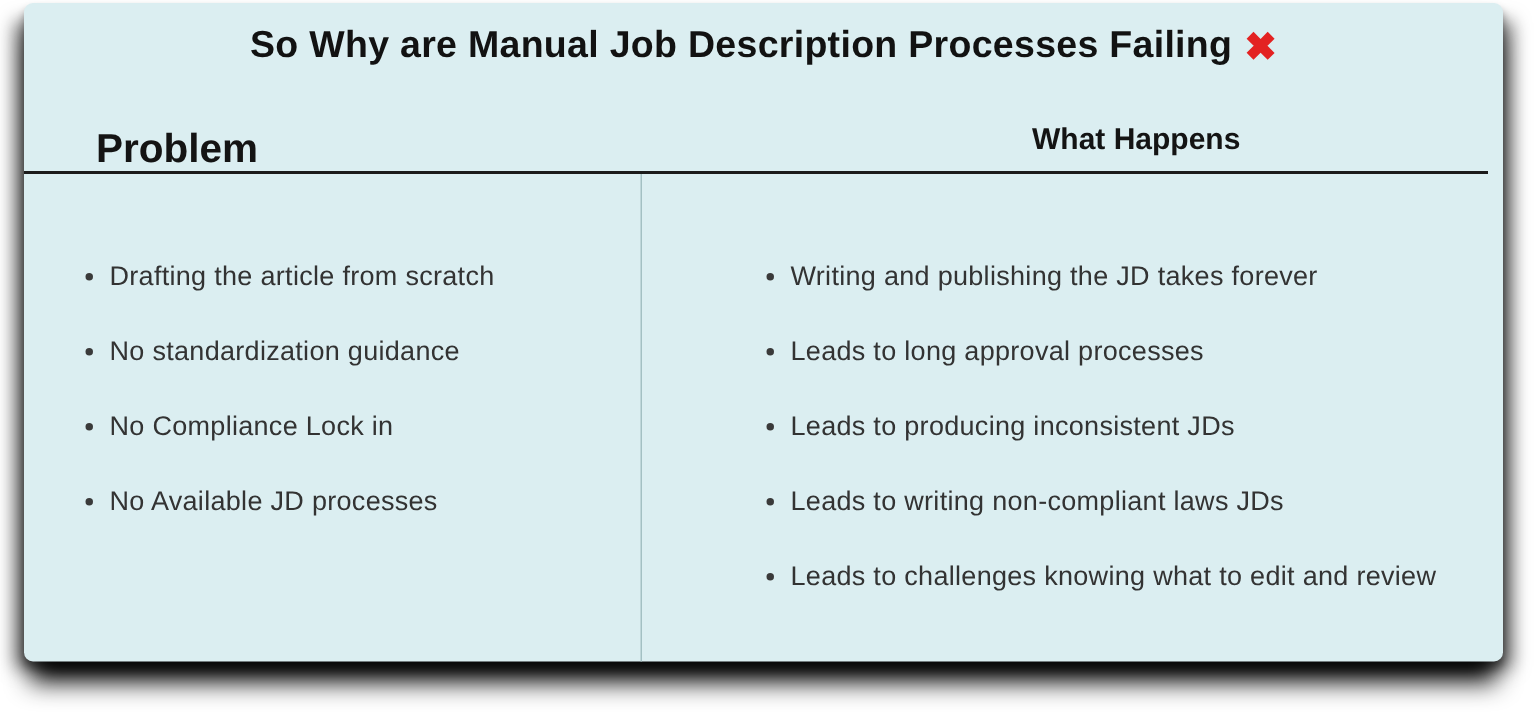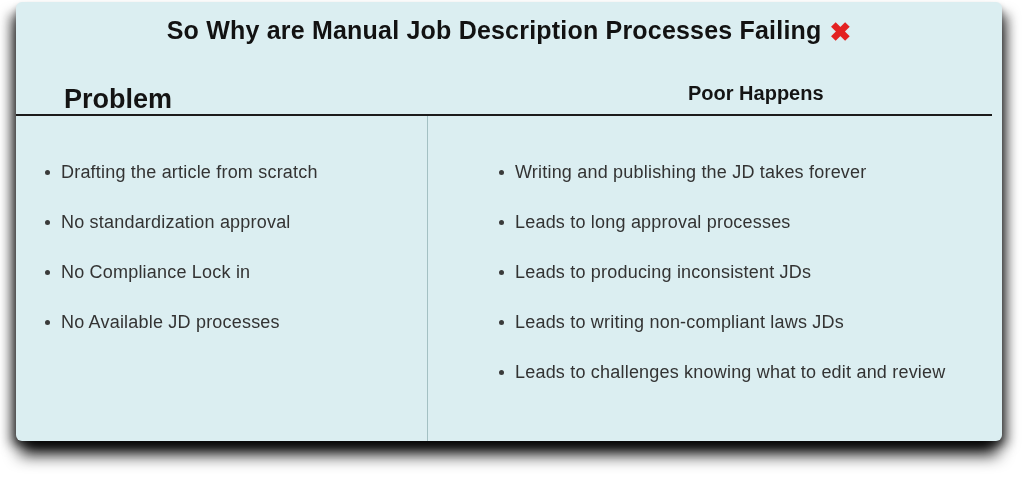--- a/index.html
+++ b/index.html
@@ -98,21 +98,21 @@
   .body-cols {
     position: absolute;
     top: 114px;
     left: 0;
     width: 100%;
     height: 325px;
     display: flex;
   }
   ul.bullets {
     list-style: none;
-    margin: 0;
+    margin: 12px;
     padding: 31px 0 0 0;
   }
   ul.bullets li {
     height: 50px;
     display: flex;
     align-items: center;
     font-size: 18px;
     color: #333333;
     letter-spacing: 0.2px;
     white-space: nowrap;
@@ -136,35 +136,35 @@
 
 <div class="stage">
   <div class="card">
 
     <div class="title-row">
       <h1>So Why are Manual Job Description Processes Failing</h1><span class="x-icon">✖</span>
     </div>
 
     <div class="headers">
       <h2 class="header-problem">Problem</h2>
-      <h2 class="header-what-happens">Poor Happens</h2>
+      <h2 class="header-what-happens">What Happens</h2>
     </div>
 
     <div class="hrule"></div>
 
     <div class="body-cols">
       <div class="col-left">
         <ul class="bullets">
           <li>
               <span class="dot"></span>
               <span>Drafting the article from scratch</span>
             </li>
           <li>
               <span class="dot"></span>
-              <span>No standardization approval</span>
+              <span>No standardization guidance</span>
             </li>
           <li>
               <span class="dot"></span>
               <span>No Compliance Lock in</span>
             </li>
           <li>
               <span class="dot"></span>
               <span>No Available JD processes</span>
             </li>
         </ul>

